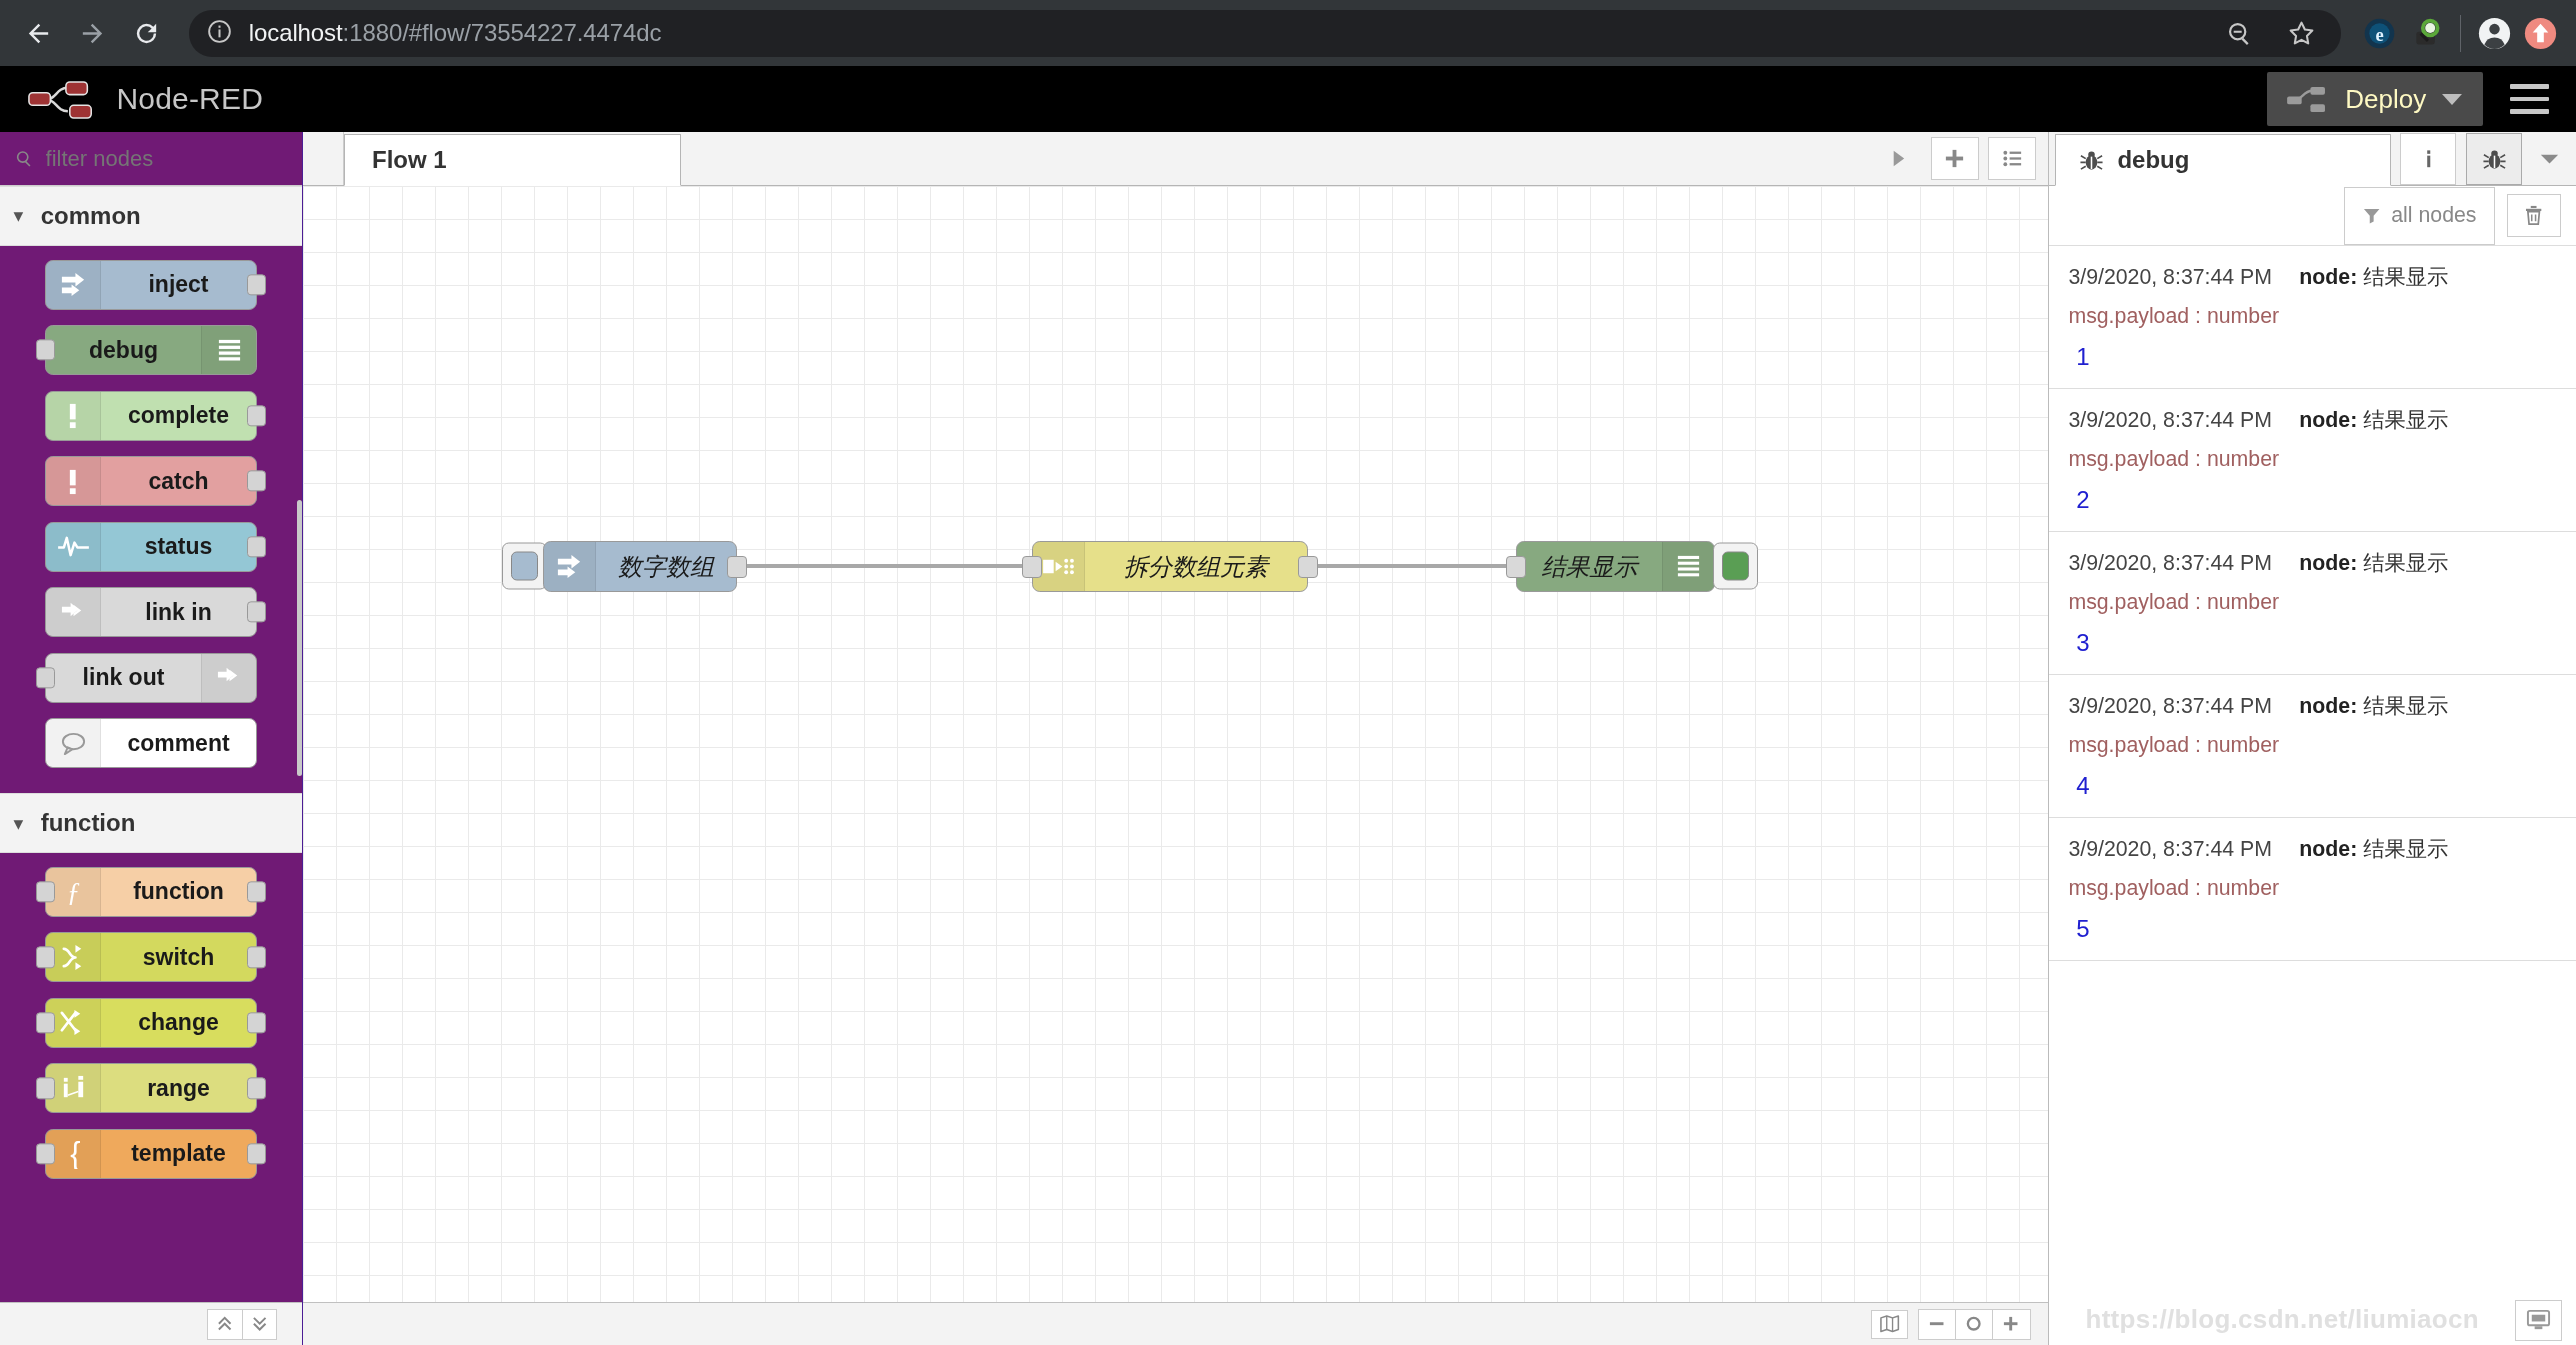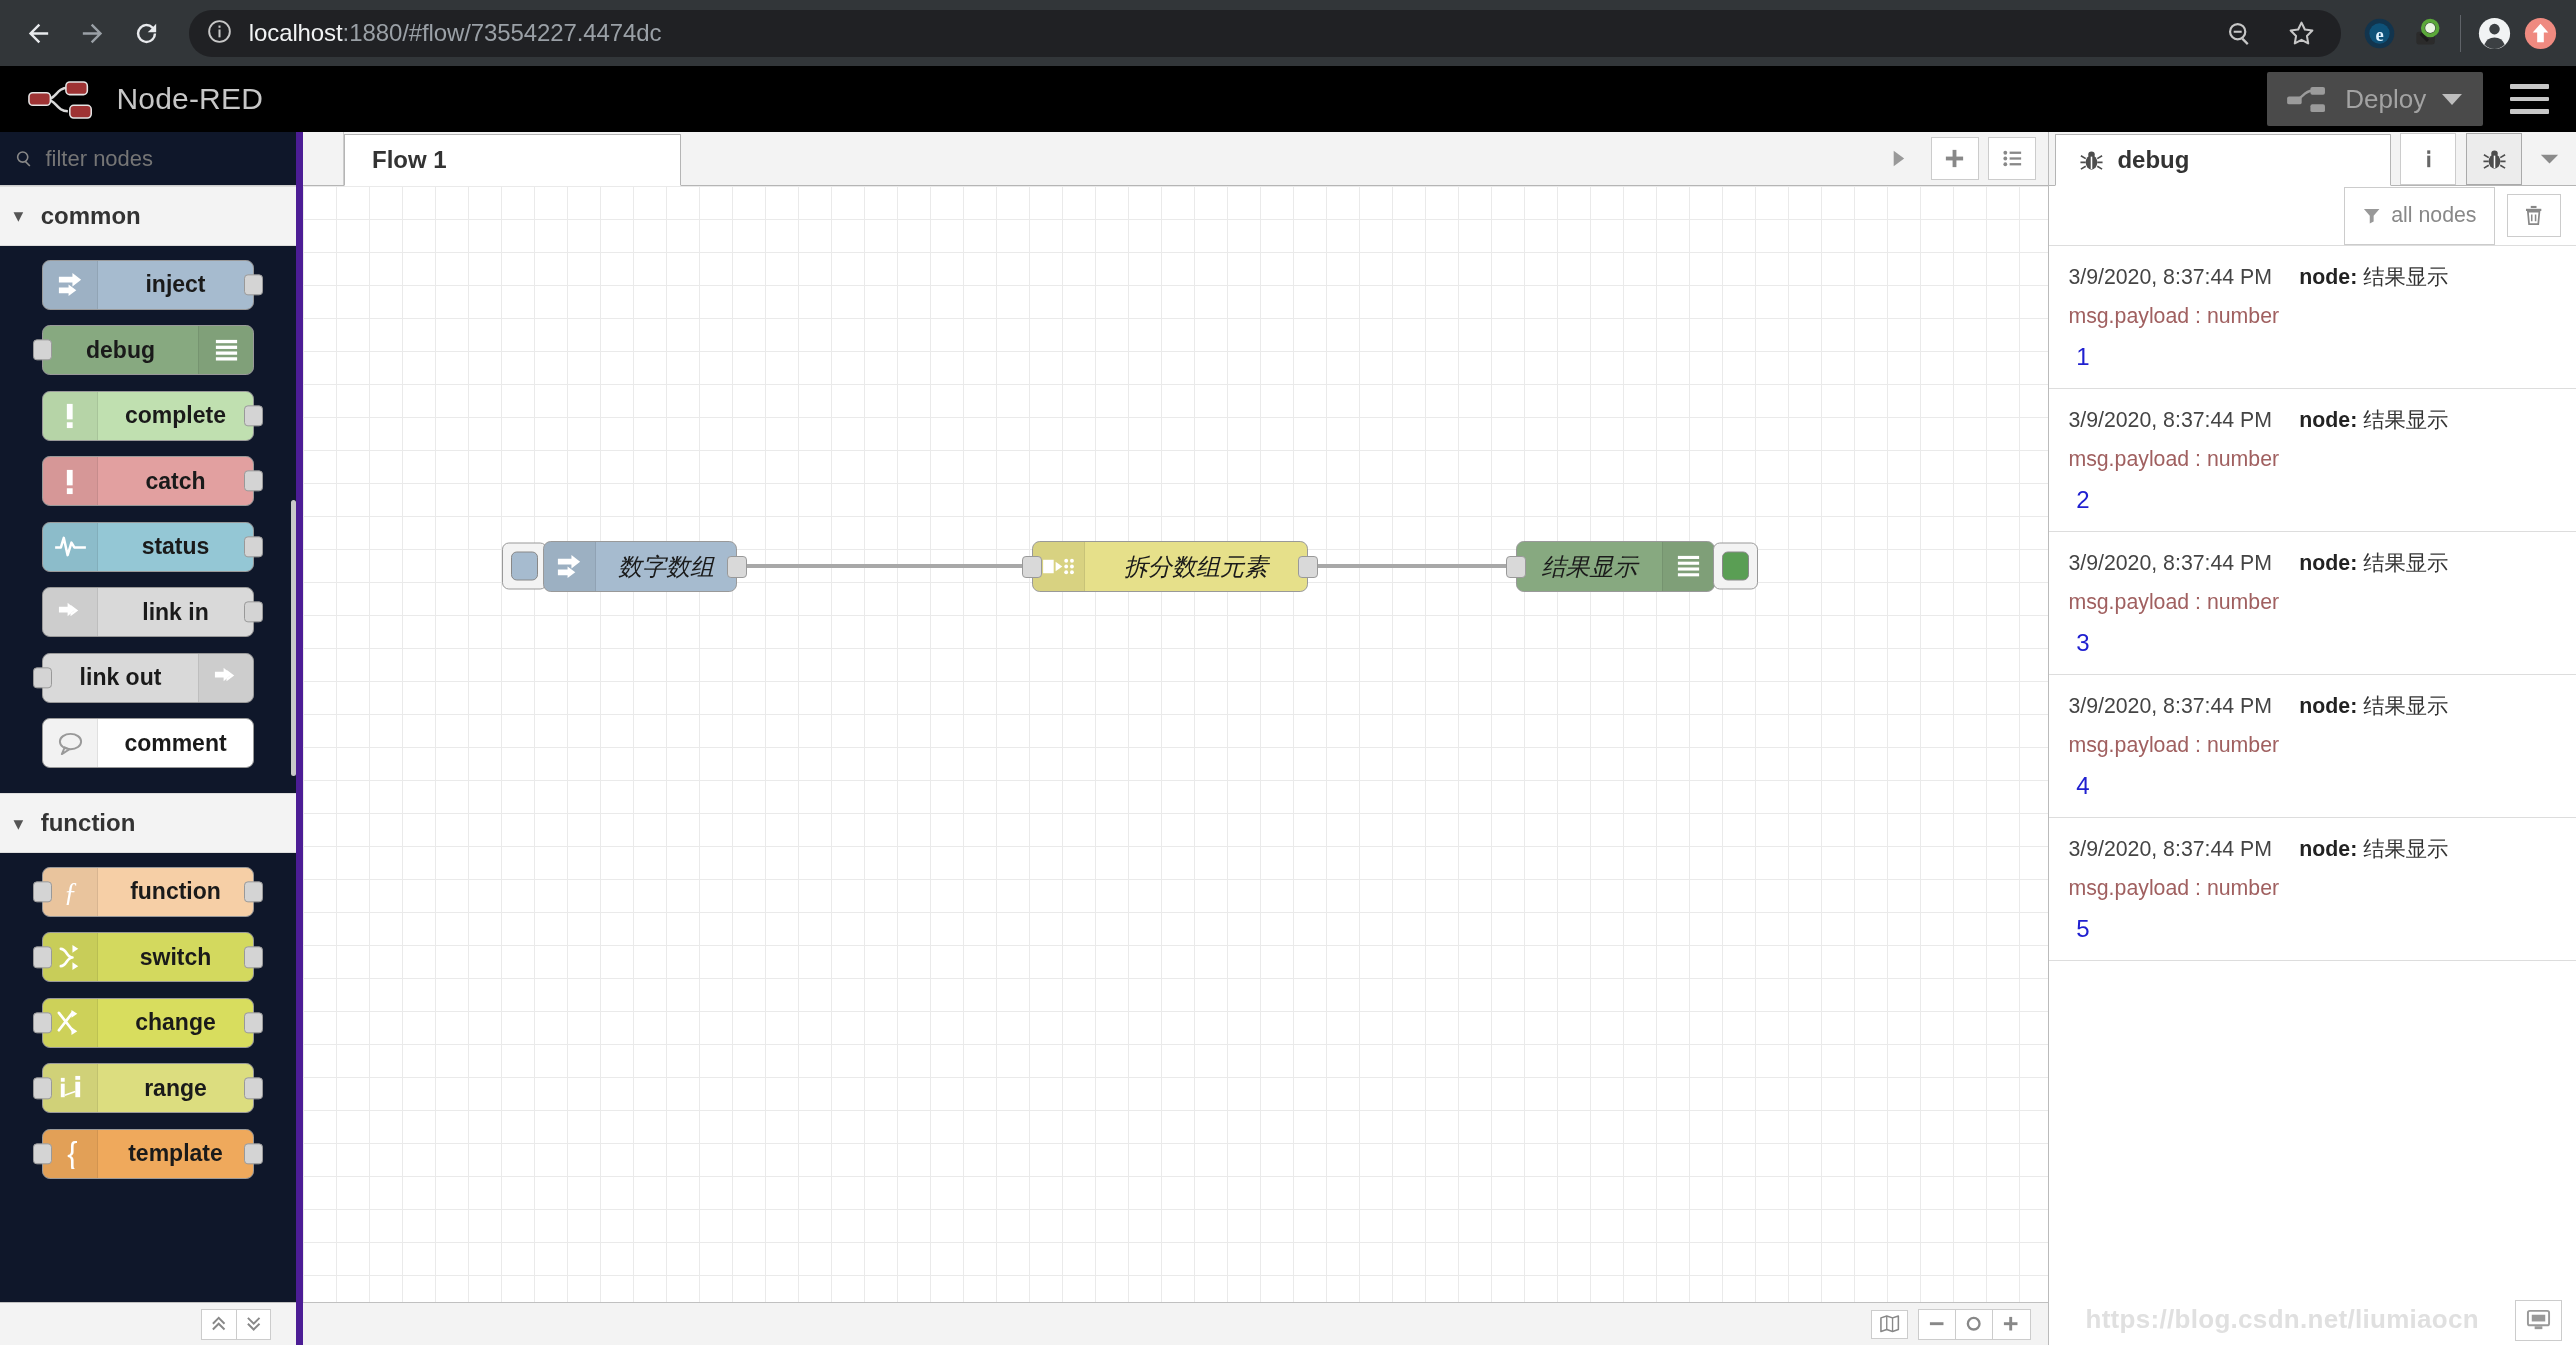--- a/index.html
+++ b/index.html
@@ -44,35 +44,35 @@
     height: 66px; background: #000; display: flex; align-items: center;
     padding: 0 0 0 27px; position: relative;
   }
   #nr-logo-wrap { display: flex; align-items: center; gap: 17.4px; }
   #nr-title { color: #c7c7c7; font-size: 30px; font-weight: 400; letter-spacing: 0.2px;}
   #nr-header-right { margin-left: auto; display: flex; align-items: center; height: 100%; }
   #deploy-btn {
     background: #4a4a4a; height: 54px; display: flex; align-items: center;
     padding: 0 21.3px 0 17.4px; gap: 15.5px; cursor: pointer; border-radius: 1.9px;
   }
-  #deploy-label { color: #a3a3a3; font-size: 26px; }
+  #deploy-label { color: #fef9c3; font-size: 26px; }
   #deploy-caret {
     width: 0; height: 0; border-left: 10.7px solid transparent;
     border-right: 10.7px solid transparent; border-top: 11.6px solid #bdbdbd;
   }
   #hamburger { width: 93px; display:flex; flex-direction: column; align-items:center; justify-content:center; gap: 7.8px; height: 100%; cursor:pointer;}
   #hamburger span { display: block; width: 39px; height: 4.8px; background: #c7c7c7; border-radius: 1px; }
 
   
   #main { display: flex; height: calc(1345px - 66px - 66px); }
 
   
   #palette {
-    width: 303px; flex: 0 0 303px; background: #0f172a;
-    border-right: 7px solid #4c1d95; display: flex; flex-direction: column;
+    width: 303px; flex: 0 0 303px; background: #701a75;
+    border-right: 1px solid #4c1d95; display: flex; flex-direction: column;
     position: relative;
   }
   #palette-search {
     height: 54px; border-bottom: 1px solid #ccc; display: flex;
     align-items: center; padding: 0 13.6px; gap: 11.6px; flex: 0 0 auto;
   }
   #palette-search input {
     border: none; outline: none; font-size: 22px; color: #aaa;
     font-family: "Liberation Sans", sans-serif; width: 100%; background: transparent;
   }

